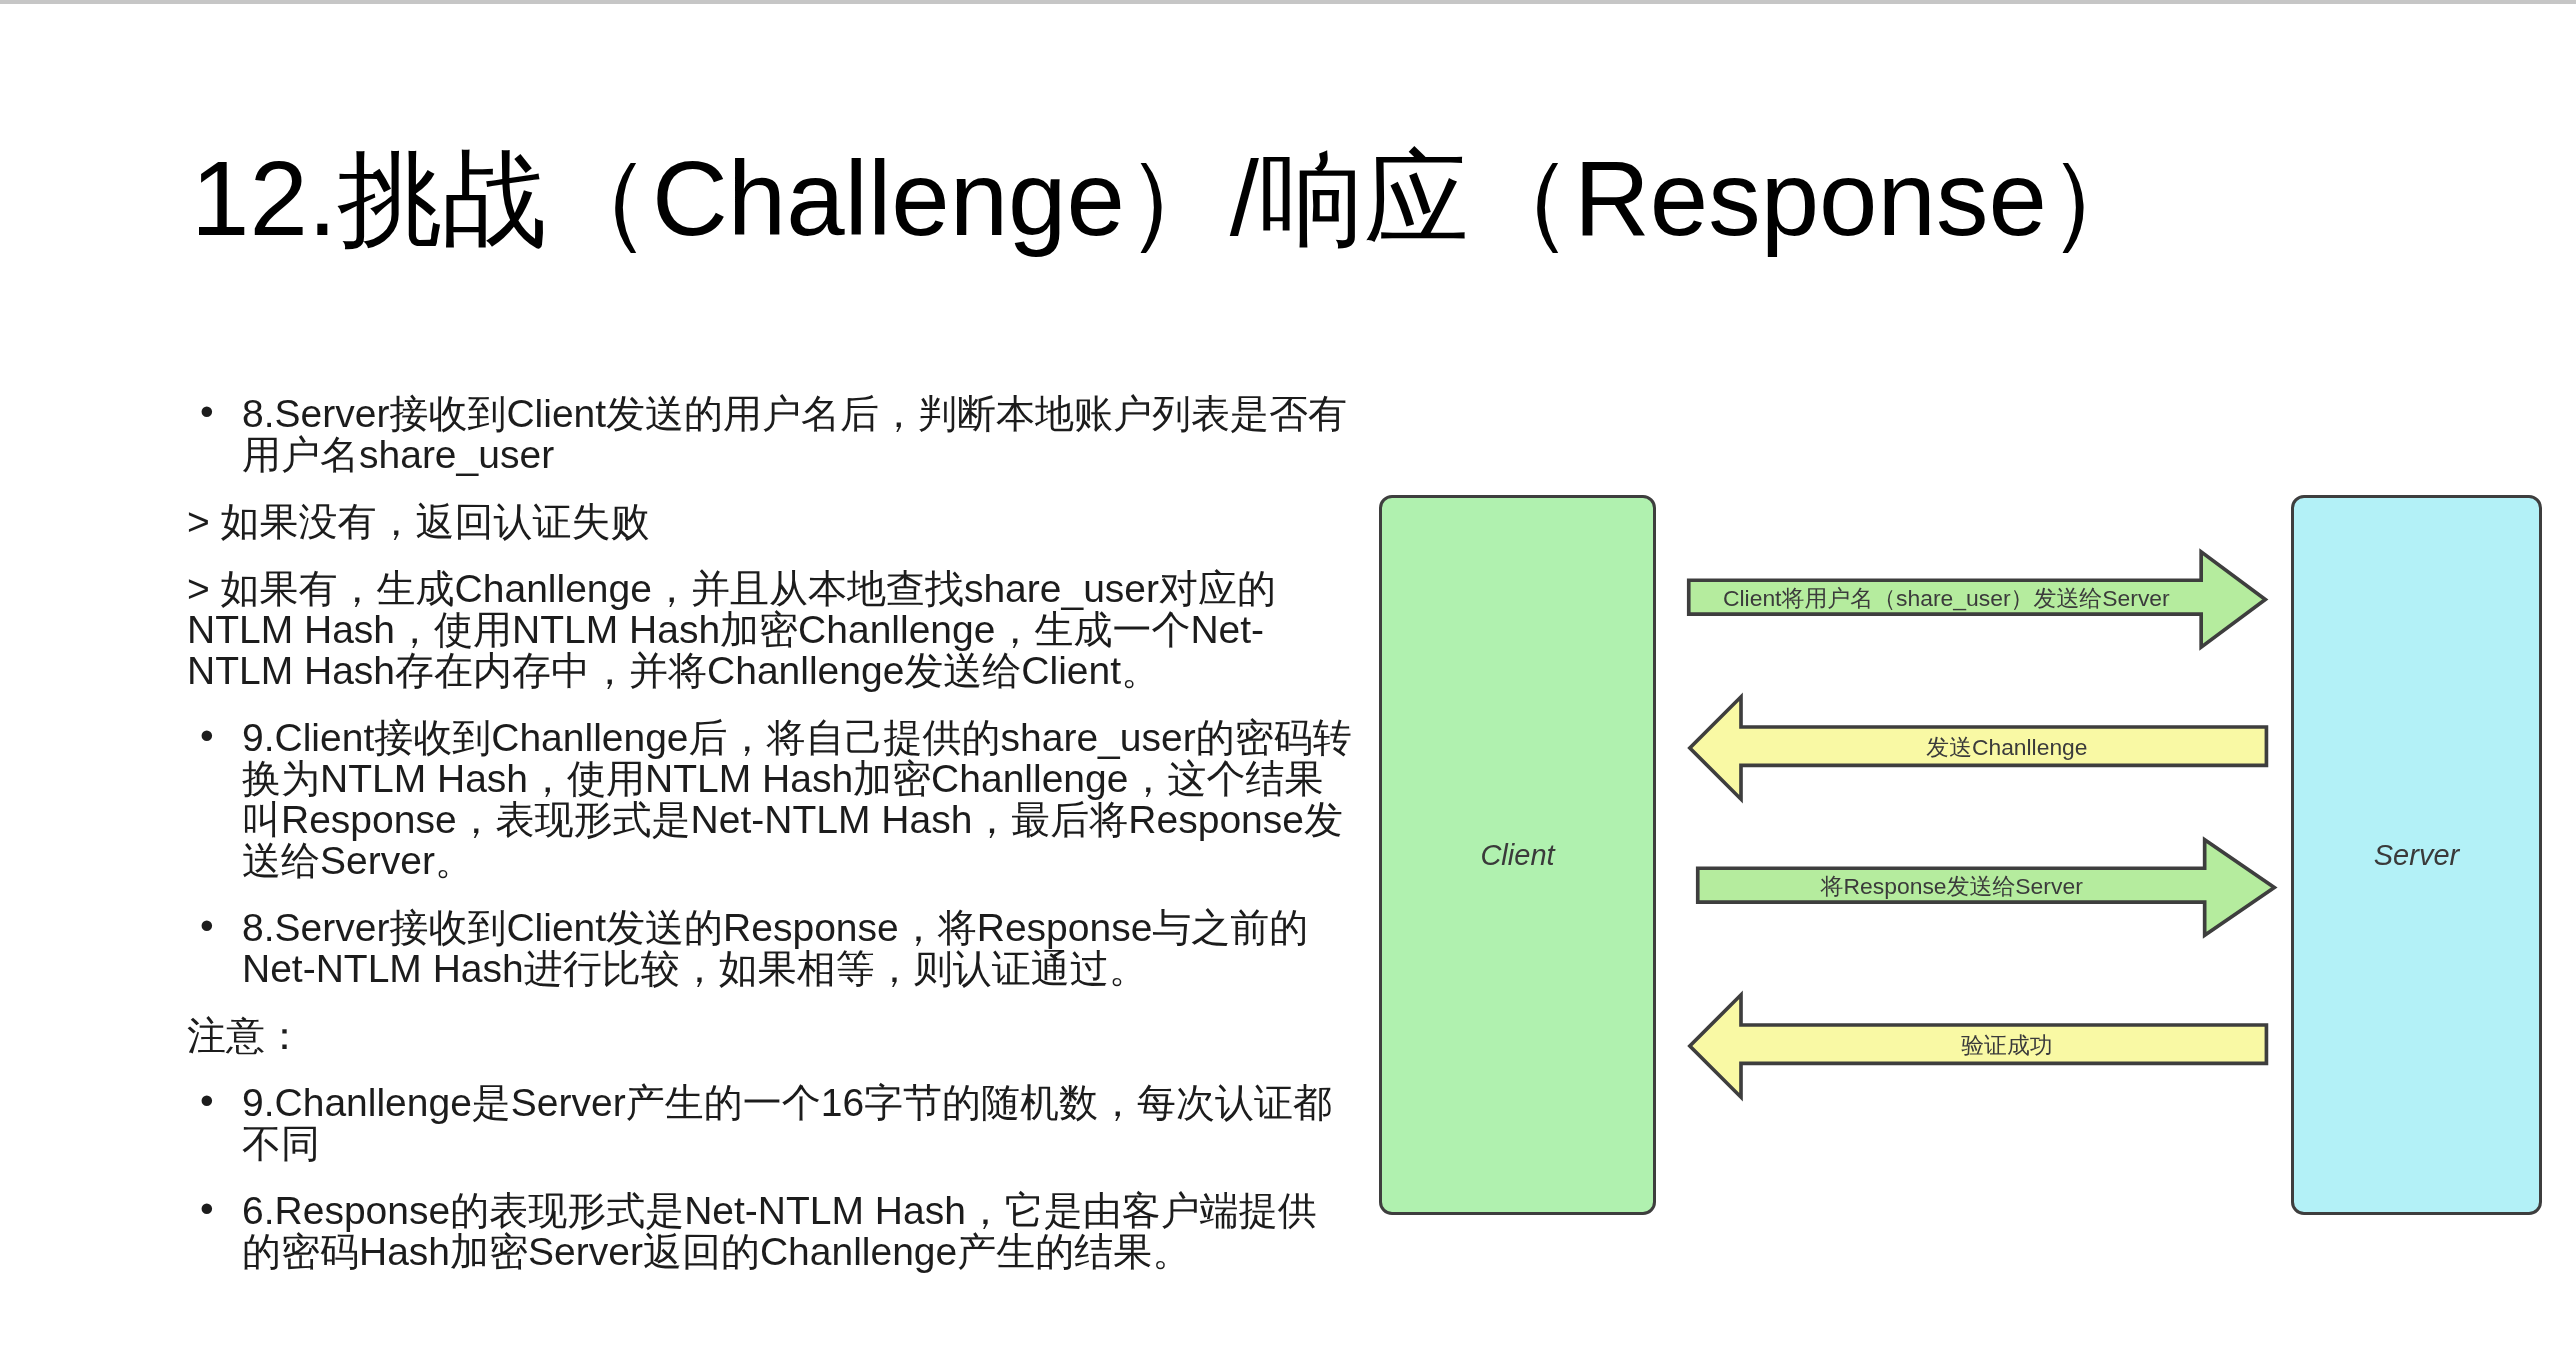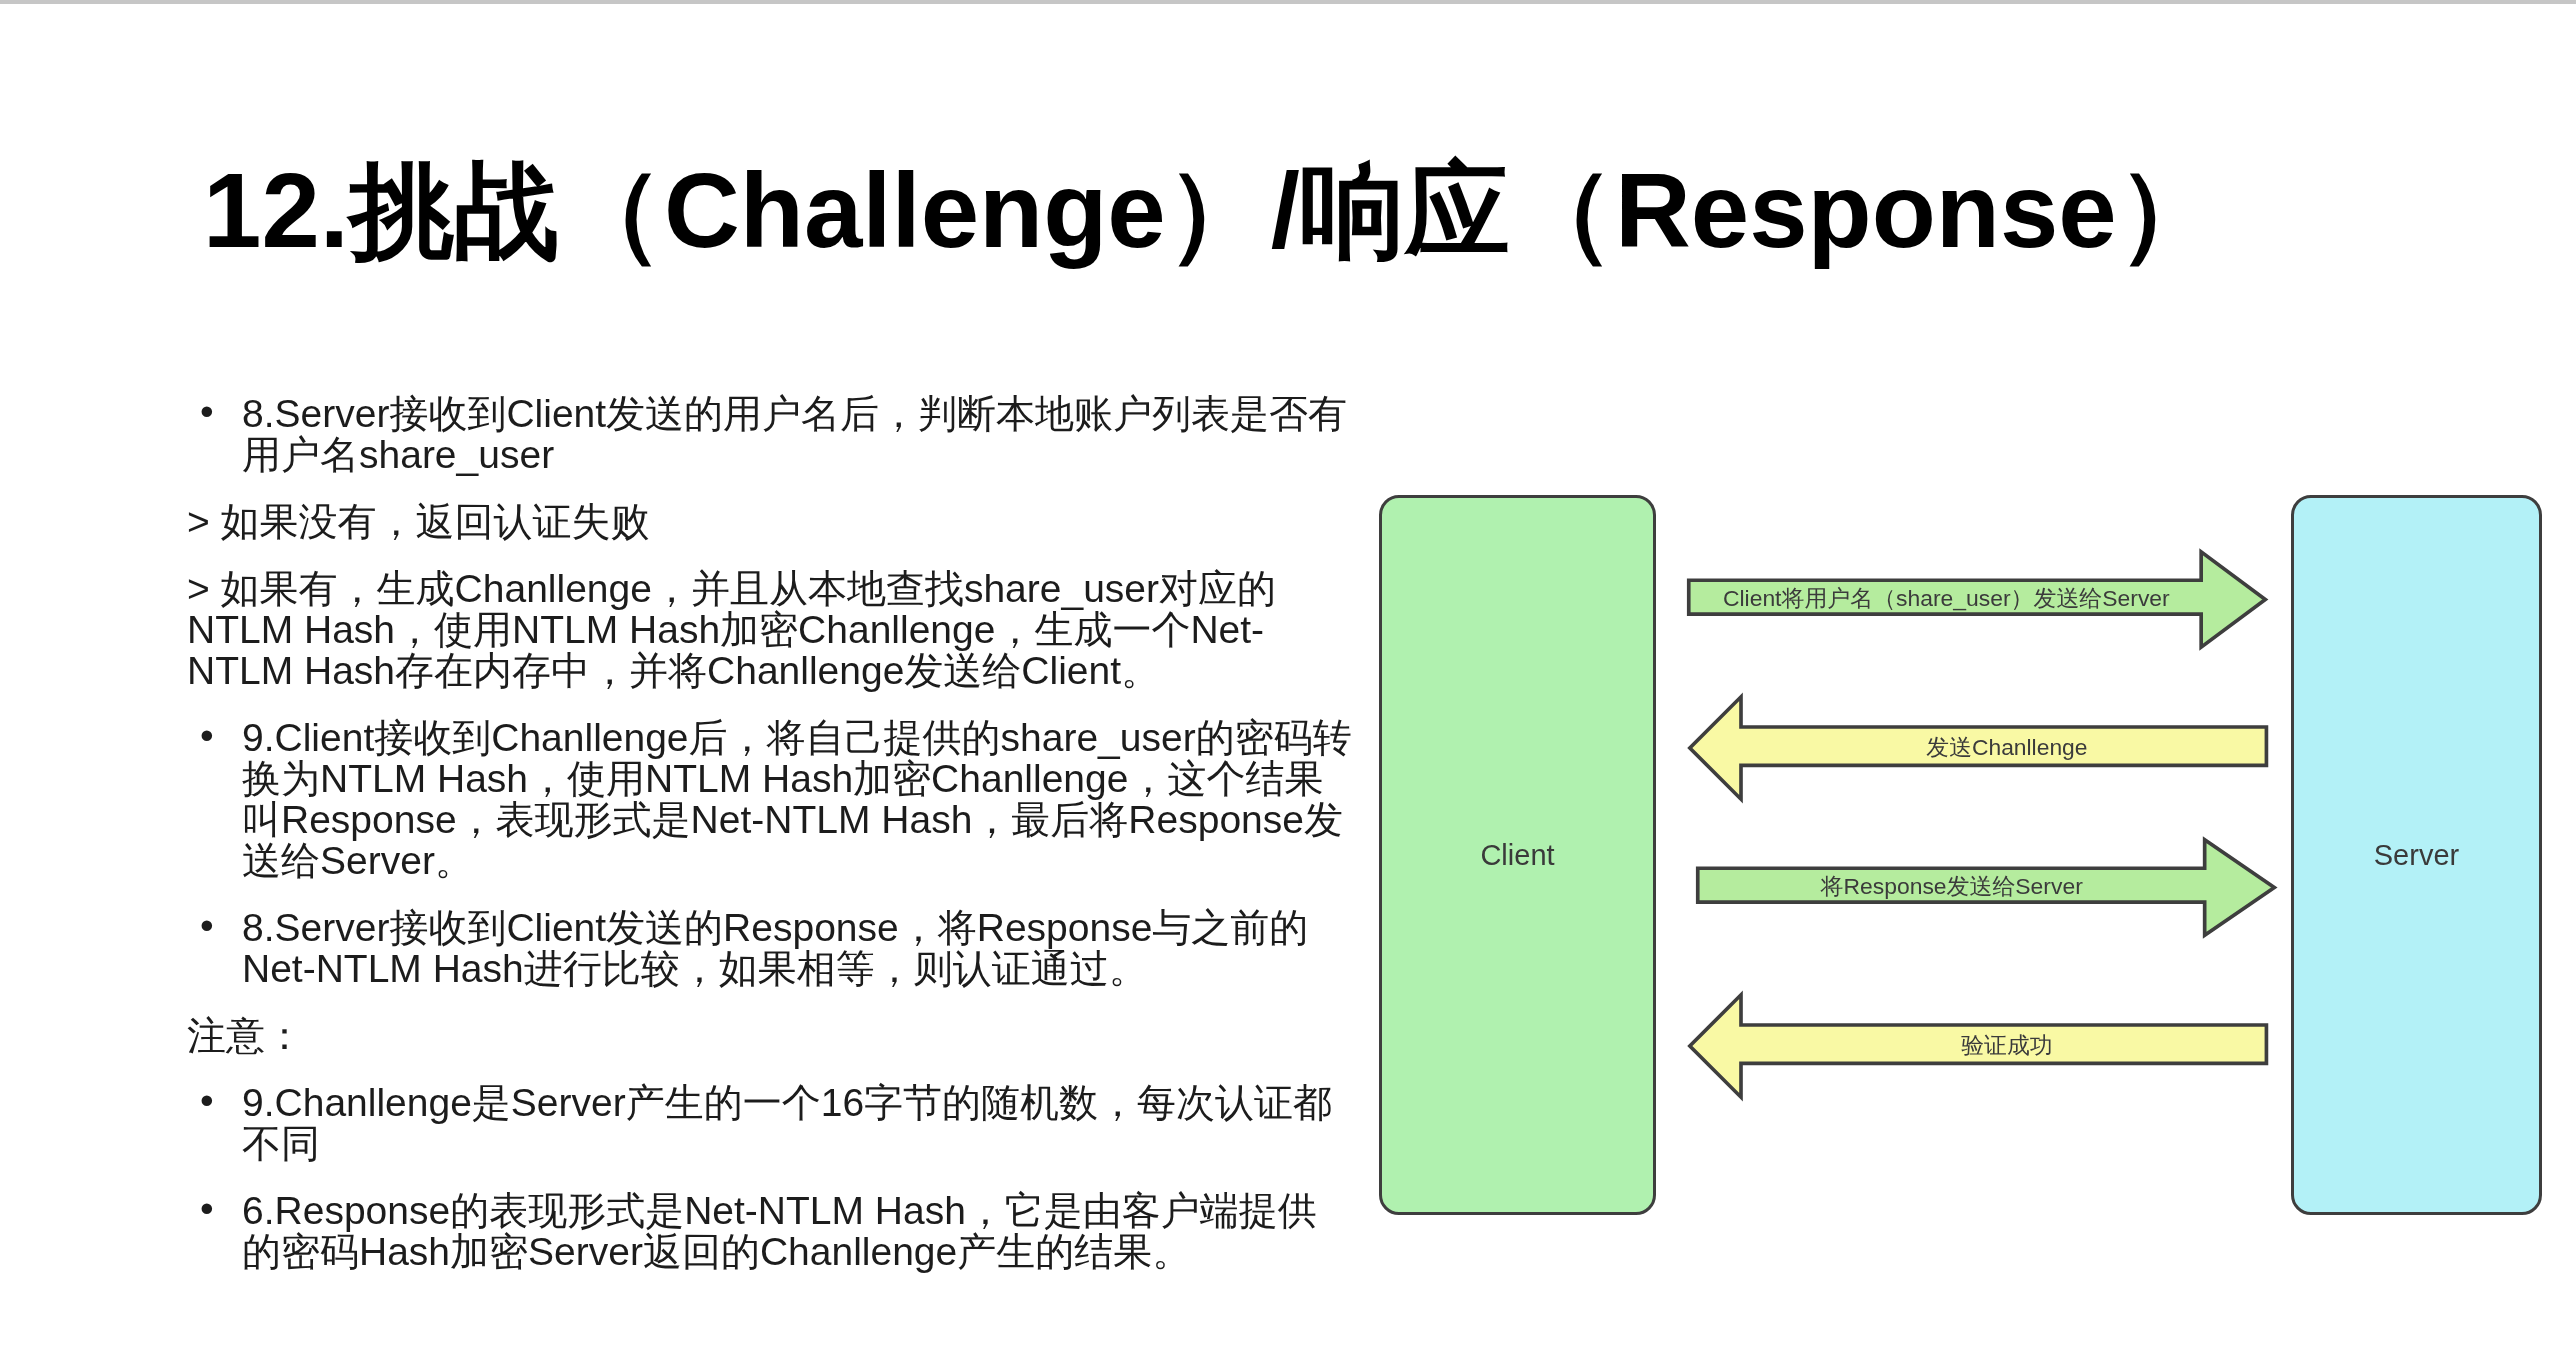--- a/index.html
+++ b/index.html
@@ -9,40 +9,40 @@
     background:#ffffff;
     overflow:hidden;
     font-family:"Liberation Sans","DejaVu Sans",sans-serif;
     color:#1c1c1c;
   }
   .top-bar{
     position:absolute;left:0;top:0;width:2576px;height:3.7px;
     background:#c6c6c6;
   }
   .title{
-    position:absolute;left:191px;top:136px;margin:12px;
-    font-size:105px;font-weight:700;line-height:1.2;
+    position:absolute;left:191px;top:136px;margin:0;
+    font-size:105px;font-weight:400;line-height:1.2;
     color:#000000;white-space:nowrap;letter-spacing:0;
   }
   .body-text{
     position:absolute;left:187px;top:393px;width:1167px;
     font-size:39px;line-height:41px;color:#1c1c1c;
   }
   .block{margin:0 0 26px 0;}
   .block.bullet{position:relative;padding-left:55px;}
   .block .dot{
     position:absolute;left:13px;top:-1.8px;
     font-size:39px;color:#1c1c1c;
   }
   .diagram{position:absolute;left:1379px;top:495px;width:1185px;height:720px;}
   .node{
     position:absolute;top:0;height:720px;box-sizing:border-box;
-    border:3.7px solid #3e3e3e;border-radius:20px;
+    border:3.7px solid #3e3e3e;border-radius:13px;
     display:flex;align-items:center;justify-content:center;
-    font-size:29px;color:#3a3a3a;
+    font-size:29px;color:#3a3a3a;font-style:italic;
   }
   .node.client{left:0;width:277px;background:#b0f1af;}
   .node.server{left:912px;width:251px;background:#b3f1f7;}
   .arrow{position:absolute;overflow:visible;}
   .arrow polygon{stroke:#3e3e3e;stroke-width:4;stroke-linejoin:miter;}
   .arrow polygon.green{fill:#b5ec9e;}
   .arrow polygon.yellow{fill:#f9f9a4;}
   .arrow text{
     font-family:"Liberation Sans","DejaVu Sans",sans-serif;
     font-size:25px;fill:#3b3b3b;text-anchor:middle;

